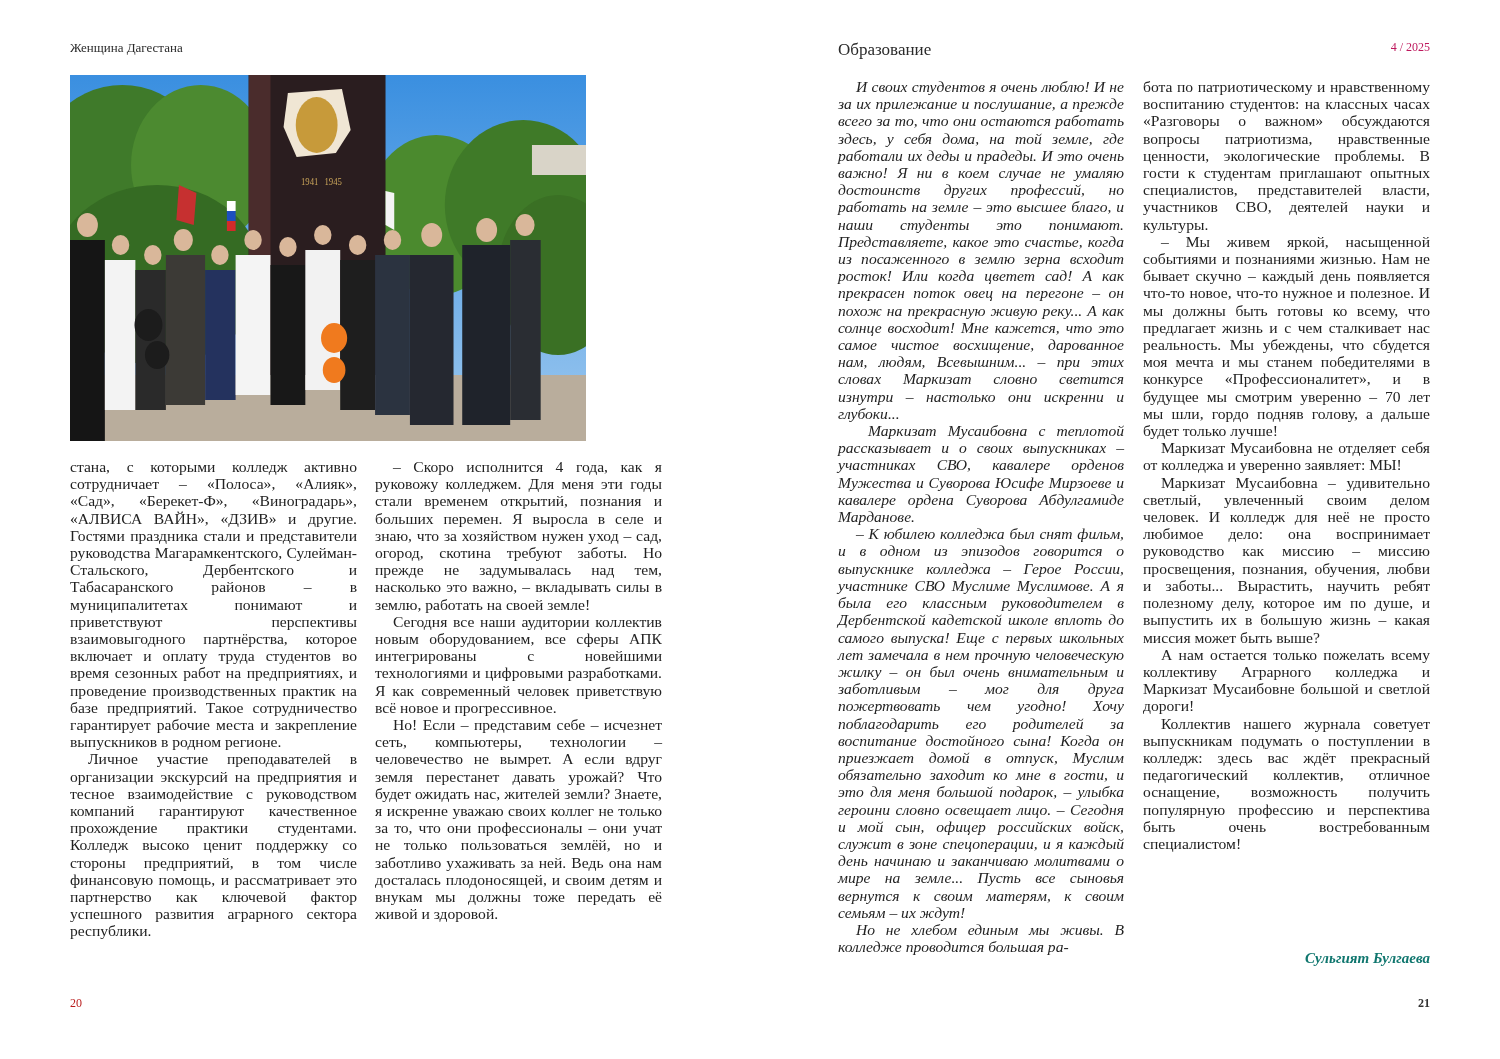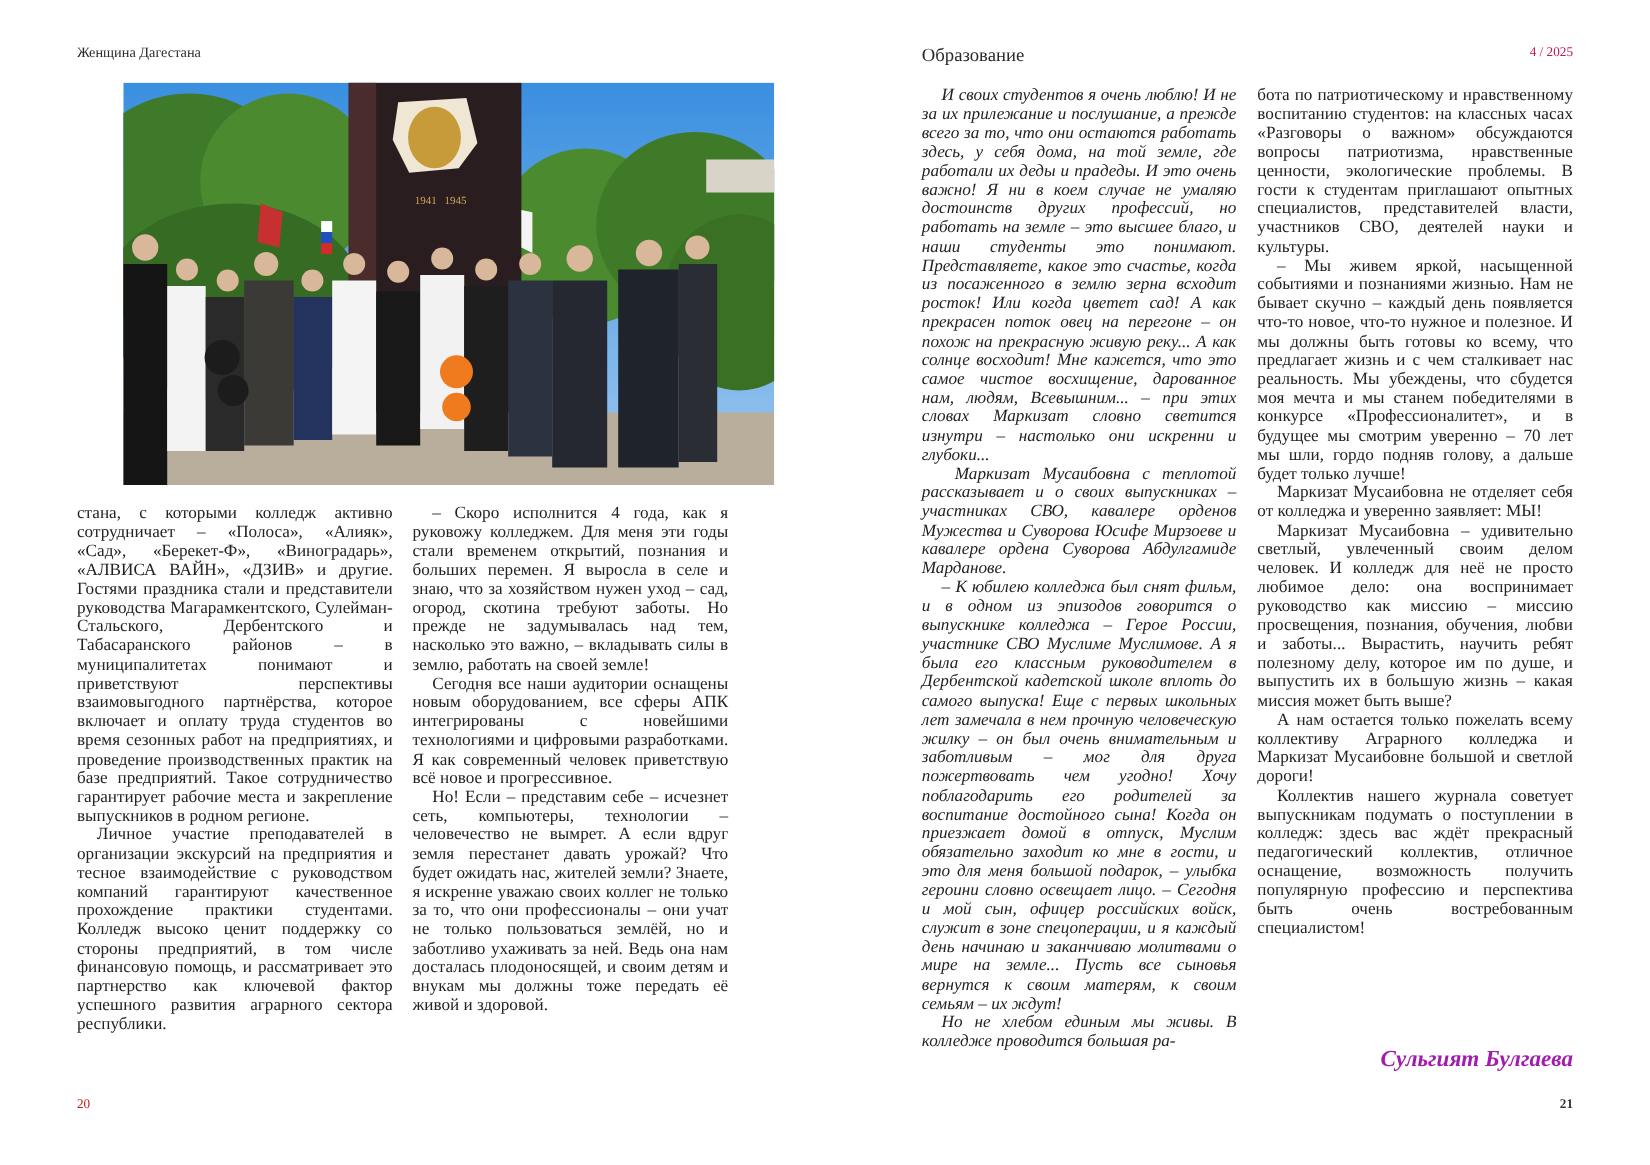--- a/index.html
+++ b/index.html
@@ -16,38 +16,38 @@
   }
   .running-head-right {
     position:absolute; left:88px; top:40px; font-family:"Liberation Serif", serif;
     font-size:17px; color:#2a2a2a;
   }
   .issue-number {
     position:absolute; right:70px; top:40px; font-family:"Liberation Serif", serif;
     font-size:12px; color:#be185d;
   }
   .photo {
-    position:absolute; left:70px; top:75px; width:592px; height:366px; overflow:hidden;margin-left:42px;
+    position:absolute; left:70px; top:75px; width:516px; height:366px; overflow:hidden;
   }
   .photo svg { display:block; width:100%; height:100%; }
   .column {
     position:absolute; font-family:"Liberation Serif", serif; font-size:15.6px;
     line-height:17.2px; text-align:justify; color:#222;
     hyphens:manual;
   }
   .column p { margin:0; text-indent:0; }
   .column p.indent { text-indent:18px; }
   .column p.indent-lg { text-indent:30px; }
   .col-l1 { left:70px; top:458px; width:287px; }
   .col-l2 { left:375px; top:458px; width:287px; }
   .col-r1 { left:88px; top:78px; width:286px;font-style:italic; }
   .col-r2 { left:393px; top:78px; width:287px; }
   .signature {
     position:absolute; right:70px; top:950px; font-family:"Liberation Serif", serif;
-    font-style:italic; font-weight:bold; font-size:21px; color:#a21caf;
+    font-style:italic; font-weight:bold; font-size:15px; color:#0f766e;
   }
   .folio-left { position:absolute; left:70px; top:996px; font-family:"Liberation Serif", serif; font-size:12px; color:#b91c1c; }
   .folio-right { position:absolute; right:70px; top:996px; font-family:"Liberation Serif", serif; font-size:12px; font-weight:bold; color:#333; }
 </style>
 </head>
 <body>
 
 <div class="page page-left">
   <div class="running-head-left">Женщина Дагестана</div>
 
@@ -125,21 +125,21 @@
     </svg>
   </div>
 
   <div class="column col-l1">
     <p class="">стана, с которыми колледж активно сотрудничает – «Полоса», «Алияк», «Сад», «Берекет-Ф», «Виноградарь», «АЛВИСА ВАЙН», «ДЗИВ» и другие. Гостями праздника стали и представители руководства Магарамкентского, Сулейман-Стальского, Дербентского и Табасаранского районов – в муниципалитетах понимают и приветствуют перспективы взаимовыгодного партнёрства, которое включает и оплату труда студентов во время сезонных работ на предприятиях, и проведение производственных практик на базе предприятий. Такое сотрудничество гарантирует рабочие места и закрепление выпускников в родном регионе.</p>
     <p class="indent">Личное участие преподавателей в организации экскурсий на предприятия и тесное взаимодействие с руководством компаний гарантируют качественное прохождение практики студентами. Колледж высоко ценит поддержку со стороны предприятий,  в том числе финансовую помощь,  и рассматривает это партнерство как ключевой фактор успешного развития аграрного сектора республики.</p>
   </div>
 
   <div class="column col-l2">
     <p class="indent">– Скоро исполнится 4 года, как я руковожу колледжем. Для меня эти годы стали  временем открытий, познания и больших перемен. Я выросла в селе и знаю, что за хозяйством нужен уход – сад, огород, скотина требуют  заботы. Но прежде не задумывалась над тем, насколько это важно, – вкладывать силы в землю, работать на своей земле!</p>
-    <p class="indent">Сегодня все наши аудитории оснащены новым оборудованием, все сферы АПК интегрированы с новейшими технологиями и цифровыми разработками. Я как современный человек приветствую всё новое и прогрессивное.</p>
+    <p class="indent">Сегодня все наши аудитории коллектив новым оборудованием, все сферы АПК интегрированы с новейшими технологиями и цифровыми разработками. Я как современный человек приветствую всё новое и прогрессивное.</p>
     <p class="indent">Но! Если – представим себе – исчезнет сеть, компьютеры, технологии – человечество не вымрет. А если вдруг земля перестанет давать урожай? Что будет ожидать нас, жителей земли? Знаете, я искренне уважаю своих коллег не только за то, что они профессионалы – они учат не только пользоваться землёй, но и заботливо ухаживать за ней. Ведь она нам досталась плодоносящей, и своим детям и внукам мы должны тоже передать её живой и здоровой.</p>
   </div>
 
   <div class="folio-left">20</div>
 </div>
 
 <div class="page page-right">
   <div class="running-head-right">Образование</div>
   <div class="issue-number">4 / 2025</div>
 

